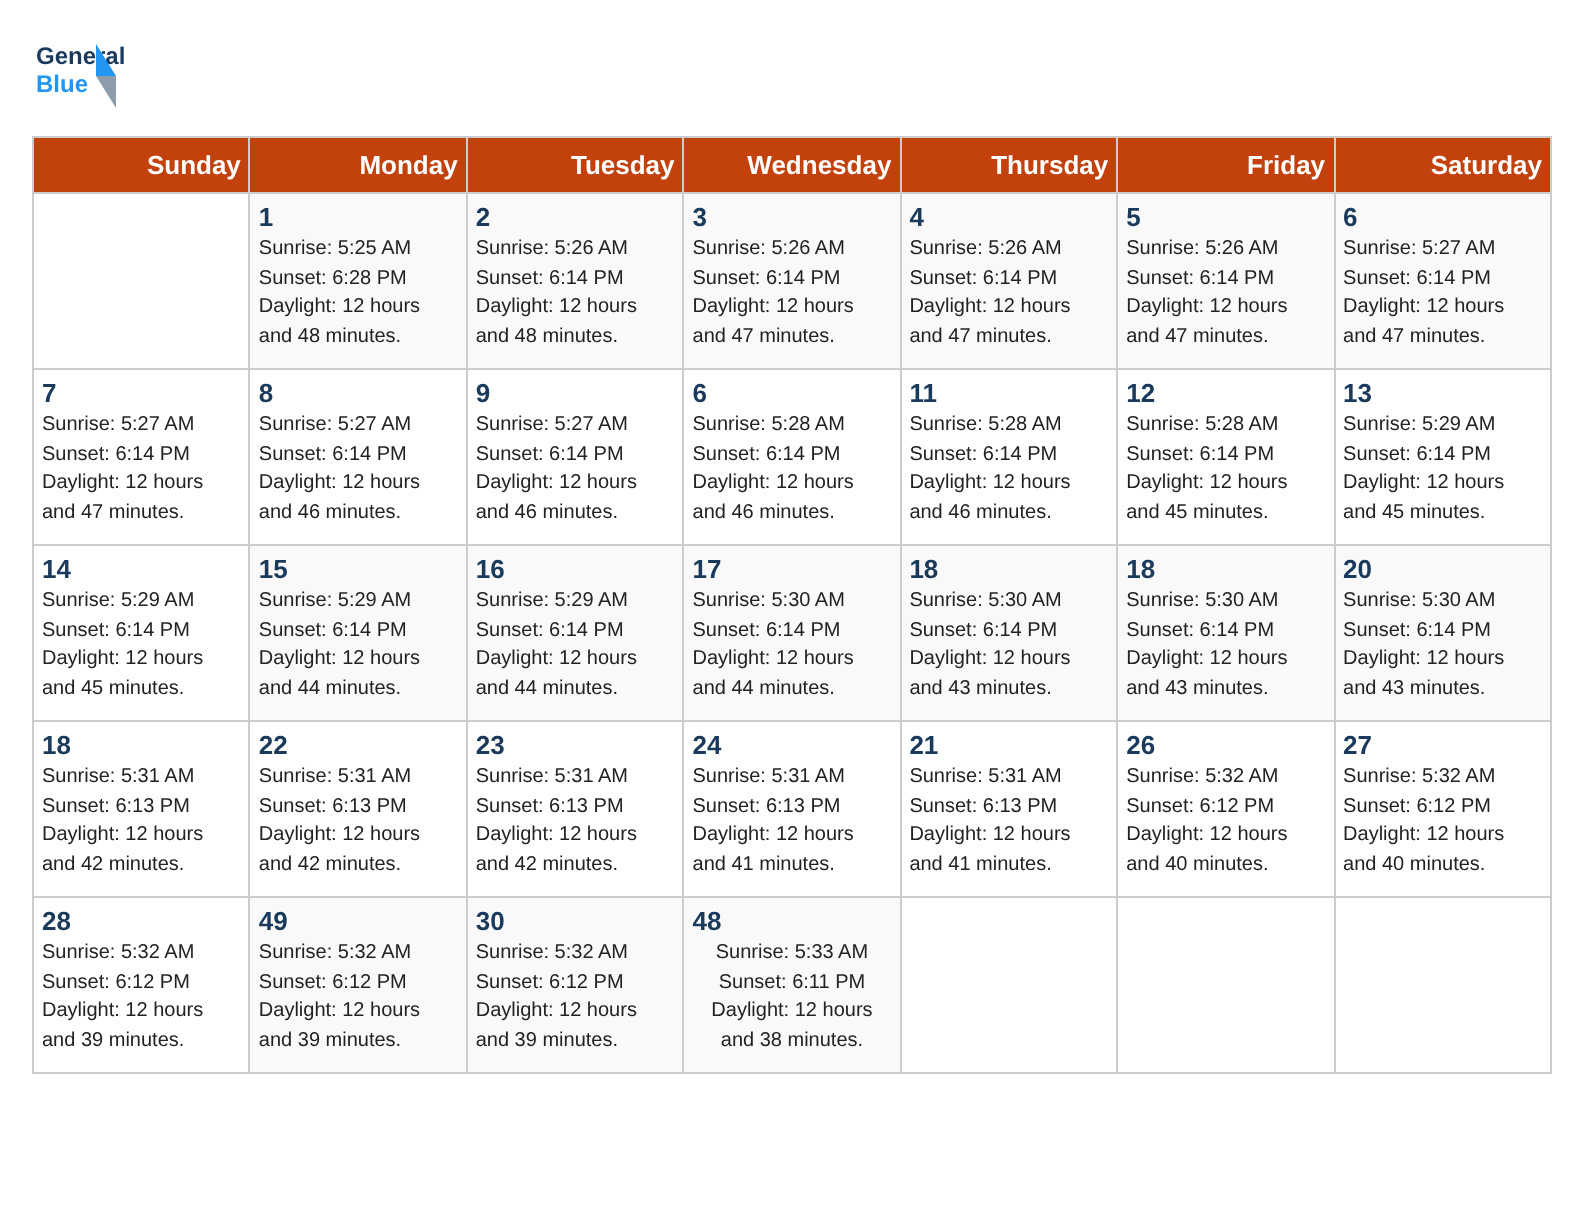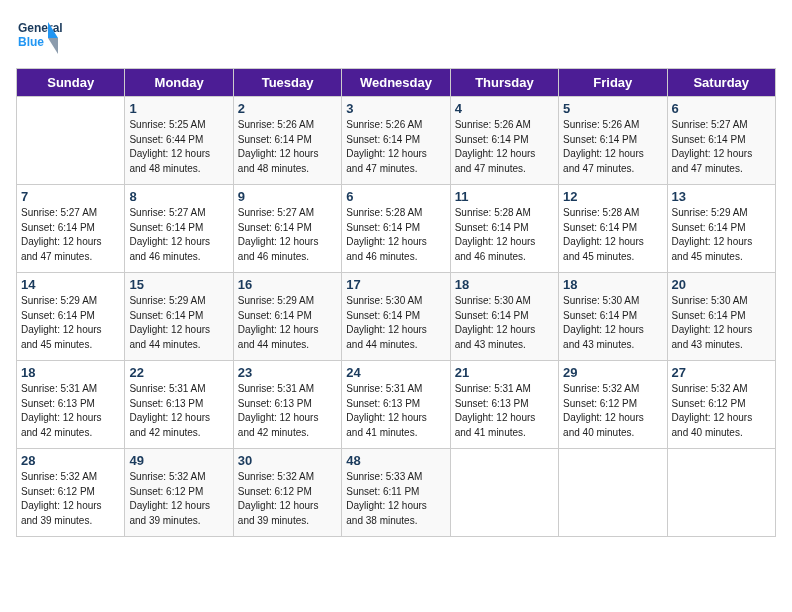--- a/index.html
+++ b/index.html
@@ -32,26 +32,26 @@
     .location {
       font-size: 16px;
       color: #333;
     }
     table {
       width: 100%;
       border-collapse: collapse;
       table-layout: fixed;
     }
     thead tr th {
-      background: #4c1d95;
+      background: #c2410c;
       color: #fff;
       font-size: 13px;
       font-weight: bold;
       padding: 6px 4px;
-      text-align: center;
+      text-align: right;
       border: 1px solid #ccc;
     }
     tbody tr td {
       vertical-align: top;
       border: 1px solid #ccc;
       padding: 4px 4px 6px 4px;
       min-height: 80px;
       height: 88px;
       font-size: 10.5px;
       color: #222;
@@ -109,21 +109,21 @@
         <th>Friday</th>
         <th>Saturday</th>
       </tr>
   </thead>
   <tbody id="calendar-body">
   <tr>
         <td class="empty-cell"></td>
         <td>
           <span class="day-num">1</span>
           <div class="day-info" style="white-space: pre-line;">Sunrise: 5:25 AM
-Sunset: 6:44 PM
+Sunset: 6:28 PM
 Daylight: 12 hours
 and 48 minutes.</div>
         </td>
         <td>
           <span class="day-num">2</span>
           <div class="day-info" style="white-space: pre-line;">Sunrise: 5:26 AM
 Sunset: 6:14 PM
 Daylight: 12 hours
 and 48 minutes.</div>
         </td>
@@ -288,21 +288,21 @@
 and 41 minutes.</div>
         </td>
         <td>
           <span class="day-num">21</span>
           <div class="day-info" style="white-space: pre-line;">Sunrise: 5:31 AM
 Sunset: 6:13 PM
 Daylight: 12 hours
 and 41 minutes.</div>
         </td>
         <td>
-          <span class="day-num">29</span>
+          <span class="day-num">26</span>
           <div class="day-info" style="white-space: pre-line;">Sunrise: 5:32 AM
 Sunset: 6:12 PM
 Daylight: 12 hours
 and 40 minutes.</div>
         </td>
         <td>
           <span class="day-num">27</span>
           <div class="day-info" style="white-space: pre-line;">Sunrise: 5:32 AM
 Sunset: 6:12 PM
 Daylight: 12 hours
@@ -326,21 +326,21 @@
         </td>
         <td>
           <span class="day-num">30</span>
           <div class="day-info" style="white-space: pre-line;">Sunrise: 5:32 AM
 Sunset: 6:12 PM
 Daylight: 12 hours
 and 39 minutes.</div>
         </td>
         <td>
           <span class="day-num">48</span>
-          <div class="day-info" style="white-space: pre-line;">Sunrise: 5:33 AM
+          <div class="day-info" style="white-space: pre-line; text-align: center;">Sunrise: 5:33 AM
 Sunset: 6:11 PM
 Daylight: 12 hours
 and 38 minutes.</div>
         </td>
         <td class="empty-cell"></td>
         <td class="empty-cell"></td>
         <td class="empty-cell"></td>
       </tr>
     </tbody>
 </table>

